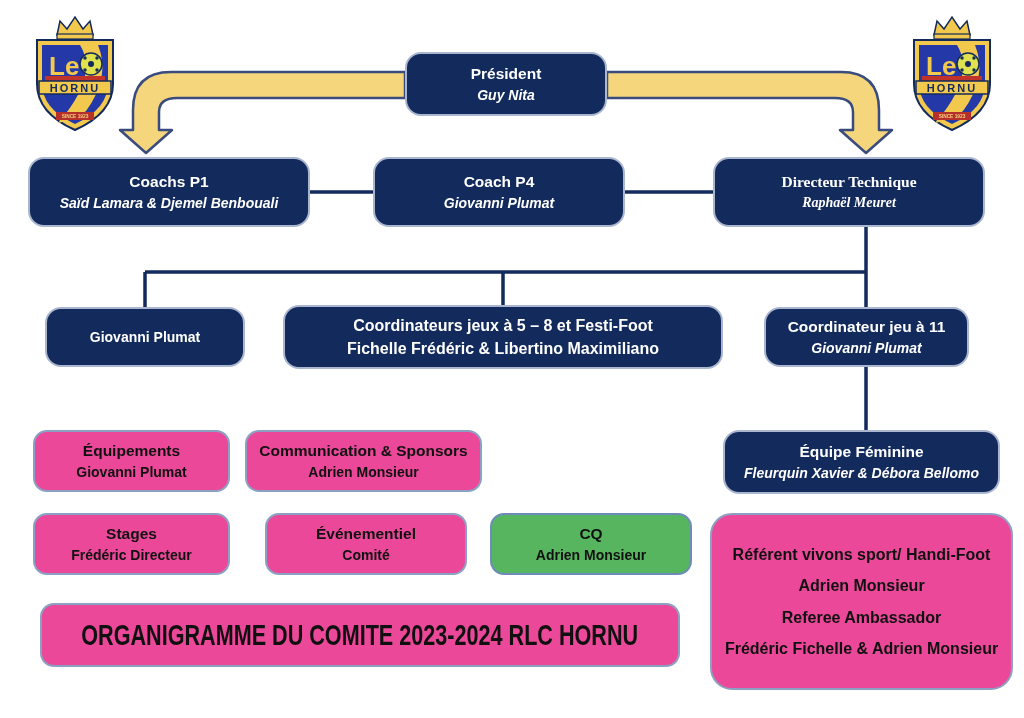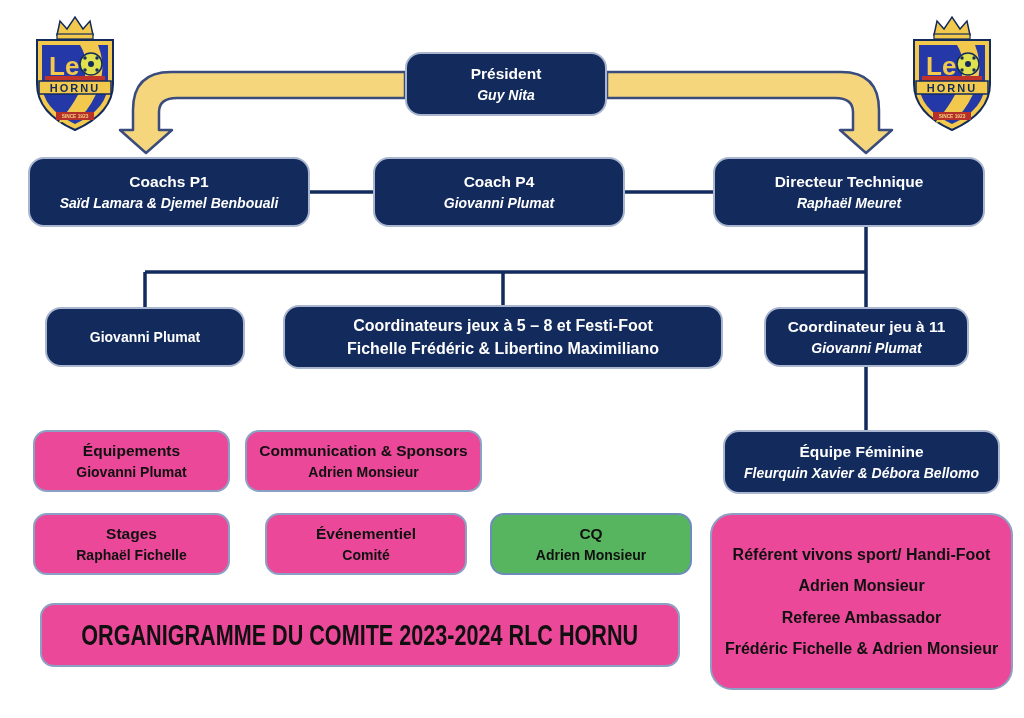--- a/index.html
+++ b/index.html
@@ -96,21 +96,21 @@
   </div>
 
   <div class="box navy" style="left:28px;top:157px;width:282px;height:70px;">
     <div class="t1">Coachs P1</div>
     <div class="t2 italic">Saïd Lamara &amp; Djemel Benbouali</div>
   </div>
   <div class="box navy" style="left:373px;top:157px;width:252px;height:70px;">
     <div class="t1">Coach P4</div>
     <div class="t2 italic">Giovanni Plumat</div>
   </div>
-  <div class="box navy" style="left:713px;top:157px;width:272px;height:70px;">
+  <div class="box navy" style="left:713px;top:157px;width:272px;height:70px;font-family:Liberation Serif, serif;">
     <div class="t1">Directeur Technique</div>
     <div class="t2 italic">Raphaël Meuret</div>
   </div>
 
   <div class="box navy" style="left:45px;top:307px;width:200px;height:60px;">
     <div class="t2">Giovanni Plumat</div>
   </div>
   <div class="box navy wide" style="left:283px;top:305px;width:440px;height:64px;">
     <div class="t1">Coordinateurs jeux à 5 – 8 et Festi-Foot</div>
     <div class="t2">Fichelle Frédéric &amp; Libertino Maximiliano</div>
@@ -128,21 +128,21 @@
     <div class="t1">Communication &amp; Sponsors</div>
     <div class="t2">Adrien Monsieur</div>
   </div>
   <div class="box navy" style="left:723px;top:430px;width:277px;height:64px;">
     <div class="t1">Équipe Féminine</div>
     <div class="t2 italic">Fleurquin Xavier &amp; Débora Bellomo</div>
   </div>
 
   <div class="box gold" style="left:33px;top:513px;width:197px;height:62px;">
     <div class="t1">Stages</div>
-    <div class="t2">Raphaël Fichelle</div>
+    <div class="t2">Frédéric Directeur</div>
   </div>
   <div class="box gold" style="left:265px;top:513px;width:202px;height:62px;">
     <div class="t1">Événementiel</div>
     <div class="t2">Comité</div>
   </div>
   <div class="box green" style="left:490px;top:513px;width:202px;height:62px;">
     <div class="t1">CQ</div>
     <div class="t2">Adrien Monsieur</div>
   </div>
 

